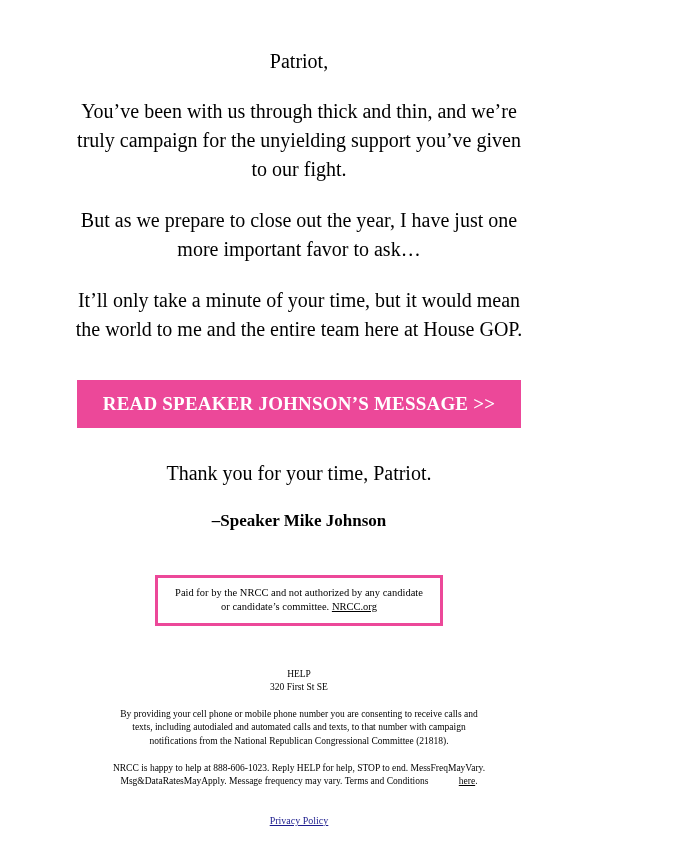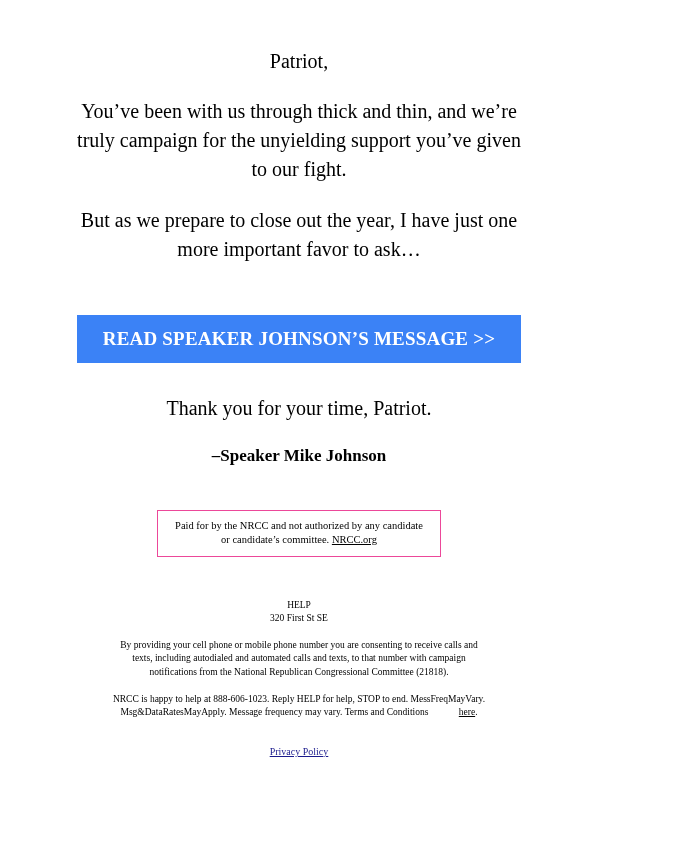--- a/index.html
+++ b/index.html
@@ -67,21 +67,21 @@
     font-weight: bold;
     margin: 0;
     padding-top: 26px;
   }
   .disclaimer-wrap {
     text-align: center;
     padding-top: 44px;
   }
   .disclaimer-box {
     display: inline-block;
-    border: 1px solid #ec4899;
+    border: 3px solid #ec4899;
     padding: 8px 12px 9px 12px;
     max-width: 258px;
     font-size: 10.5px;
     line-height: 1.35;
     text-align: center;
     font-family: Liberation Serif, serif;
   }
   .disclaimer-box a {
     color: #000000;
     text-decoration: underline;
@@ -118,23 +118,24 @@
 </style>
 </head>
 <body>
 
 <div class="page">
 
   <p class="salutation">Patriot,</p>
 
   <p class="body-para">You’ve been with us through thick and thin, and we’re truly campaign for the unyielding support you’ve given to our fight.</p>
   <p class="body-para">But as we prepare to close out the year, I have just one more important favor to ask…</p>
+  <p class="body-para">It’ll only take a minute of your time, but it would mean the world to me and the entire team here at House GOP.</p>
 
   <div class="cta-wrap">
-    <a class="cta-button" href="#" style="background: #3b82f6; margin-top: 15px;">READ SPEAKER JOHNSON’S MESSAGE &gt;&gt;</a>
+    <a class="cta-button" href="#" style="background: #ec4899;">READ SPEAKER JOHNSON’S MESSAGE &gt;&gt;</a>
   </div>
 
   <p class="thanks">Thank you for your time, Patriot.</p>
 
   <p class="signature">–Speaker Mike Johnson</p>
 
   <div class="disclaimer-wrap">
     <div class="disclaimer-box">
       <span>Paid for by the NRCC and not authorized by any candidate or candidate’s committee. </span><a href="#">NRCC.org</a>
     </div>

